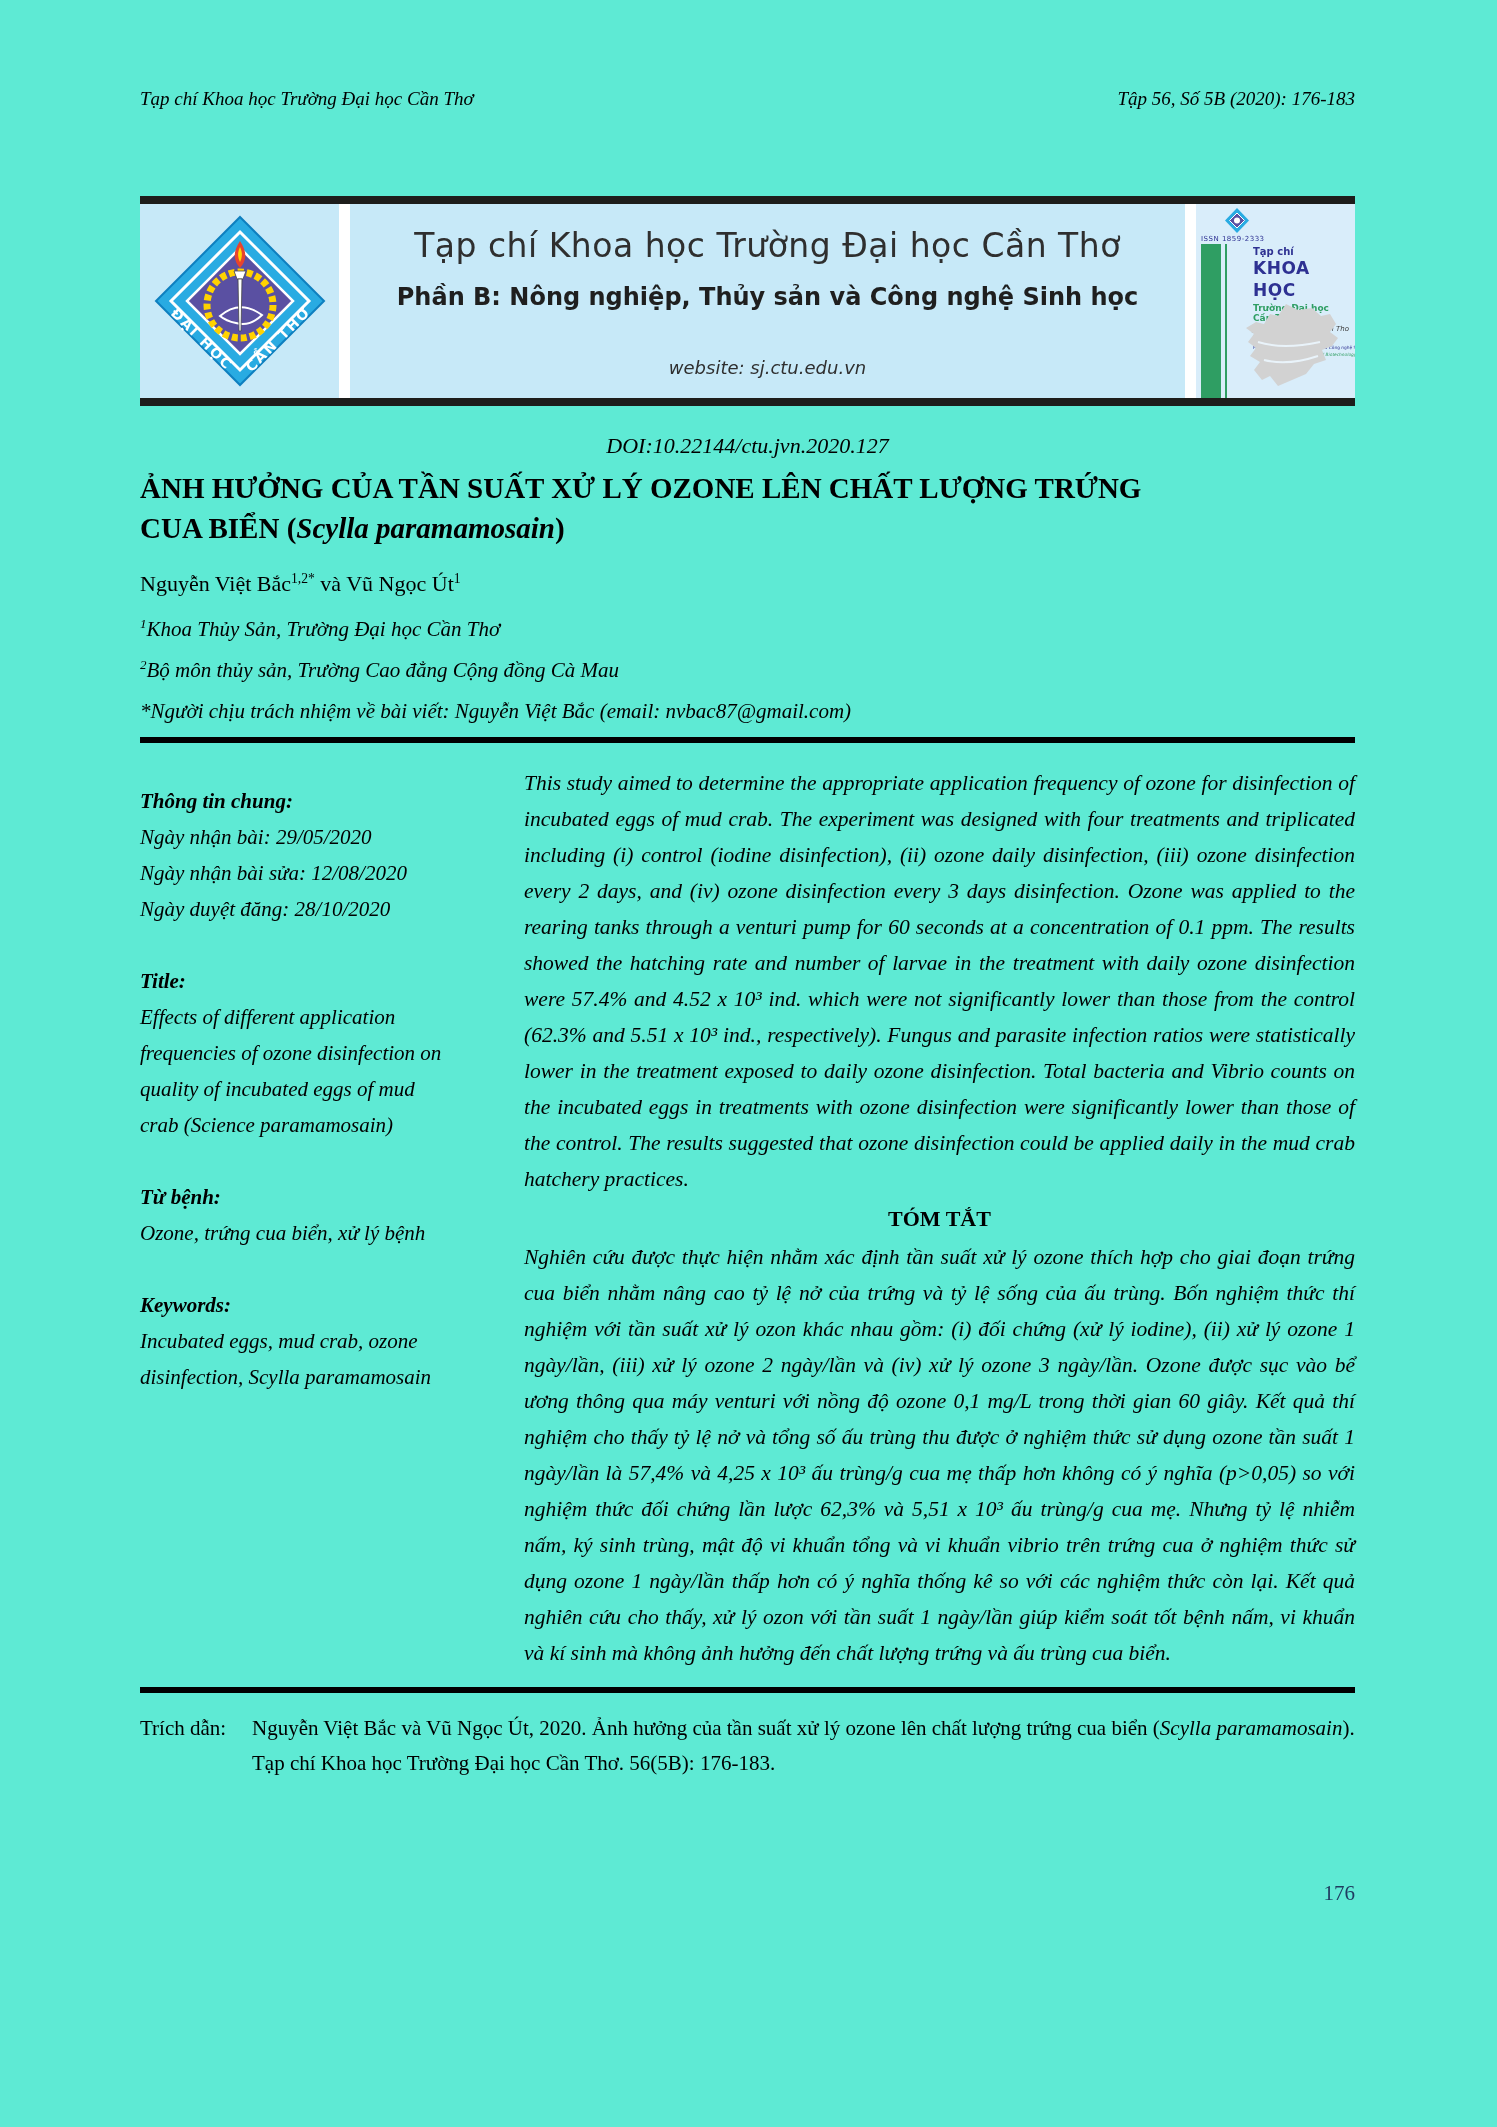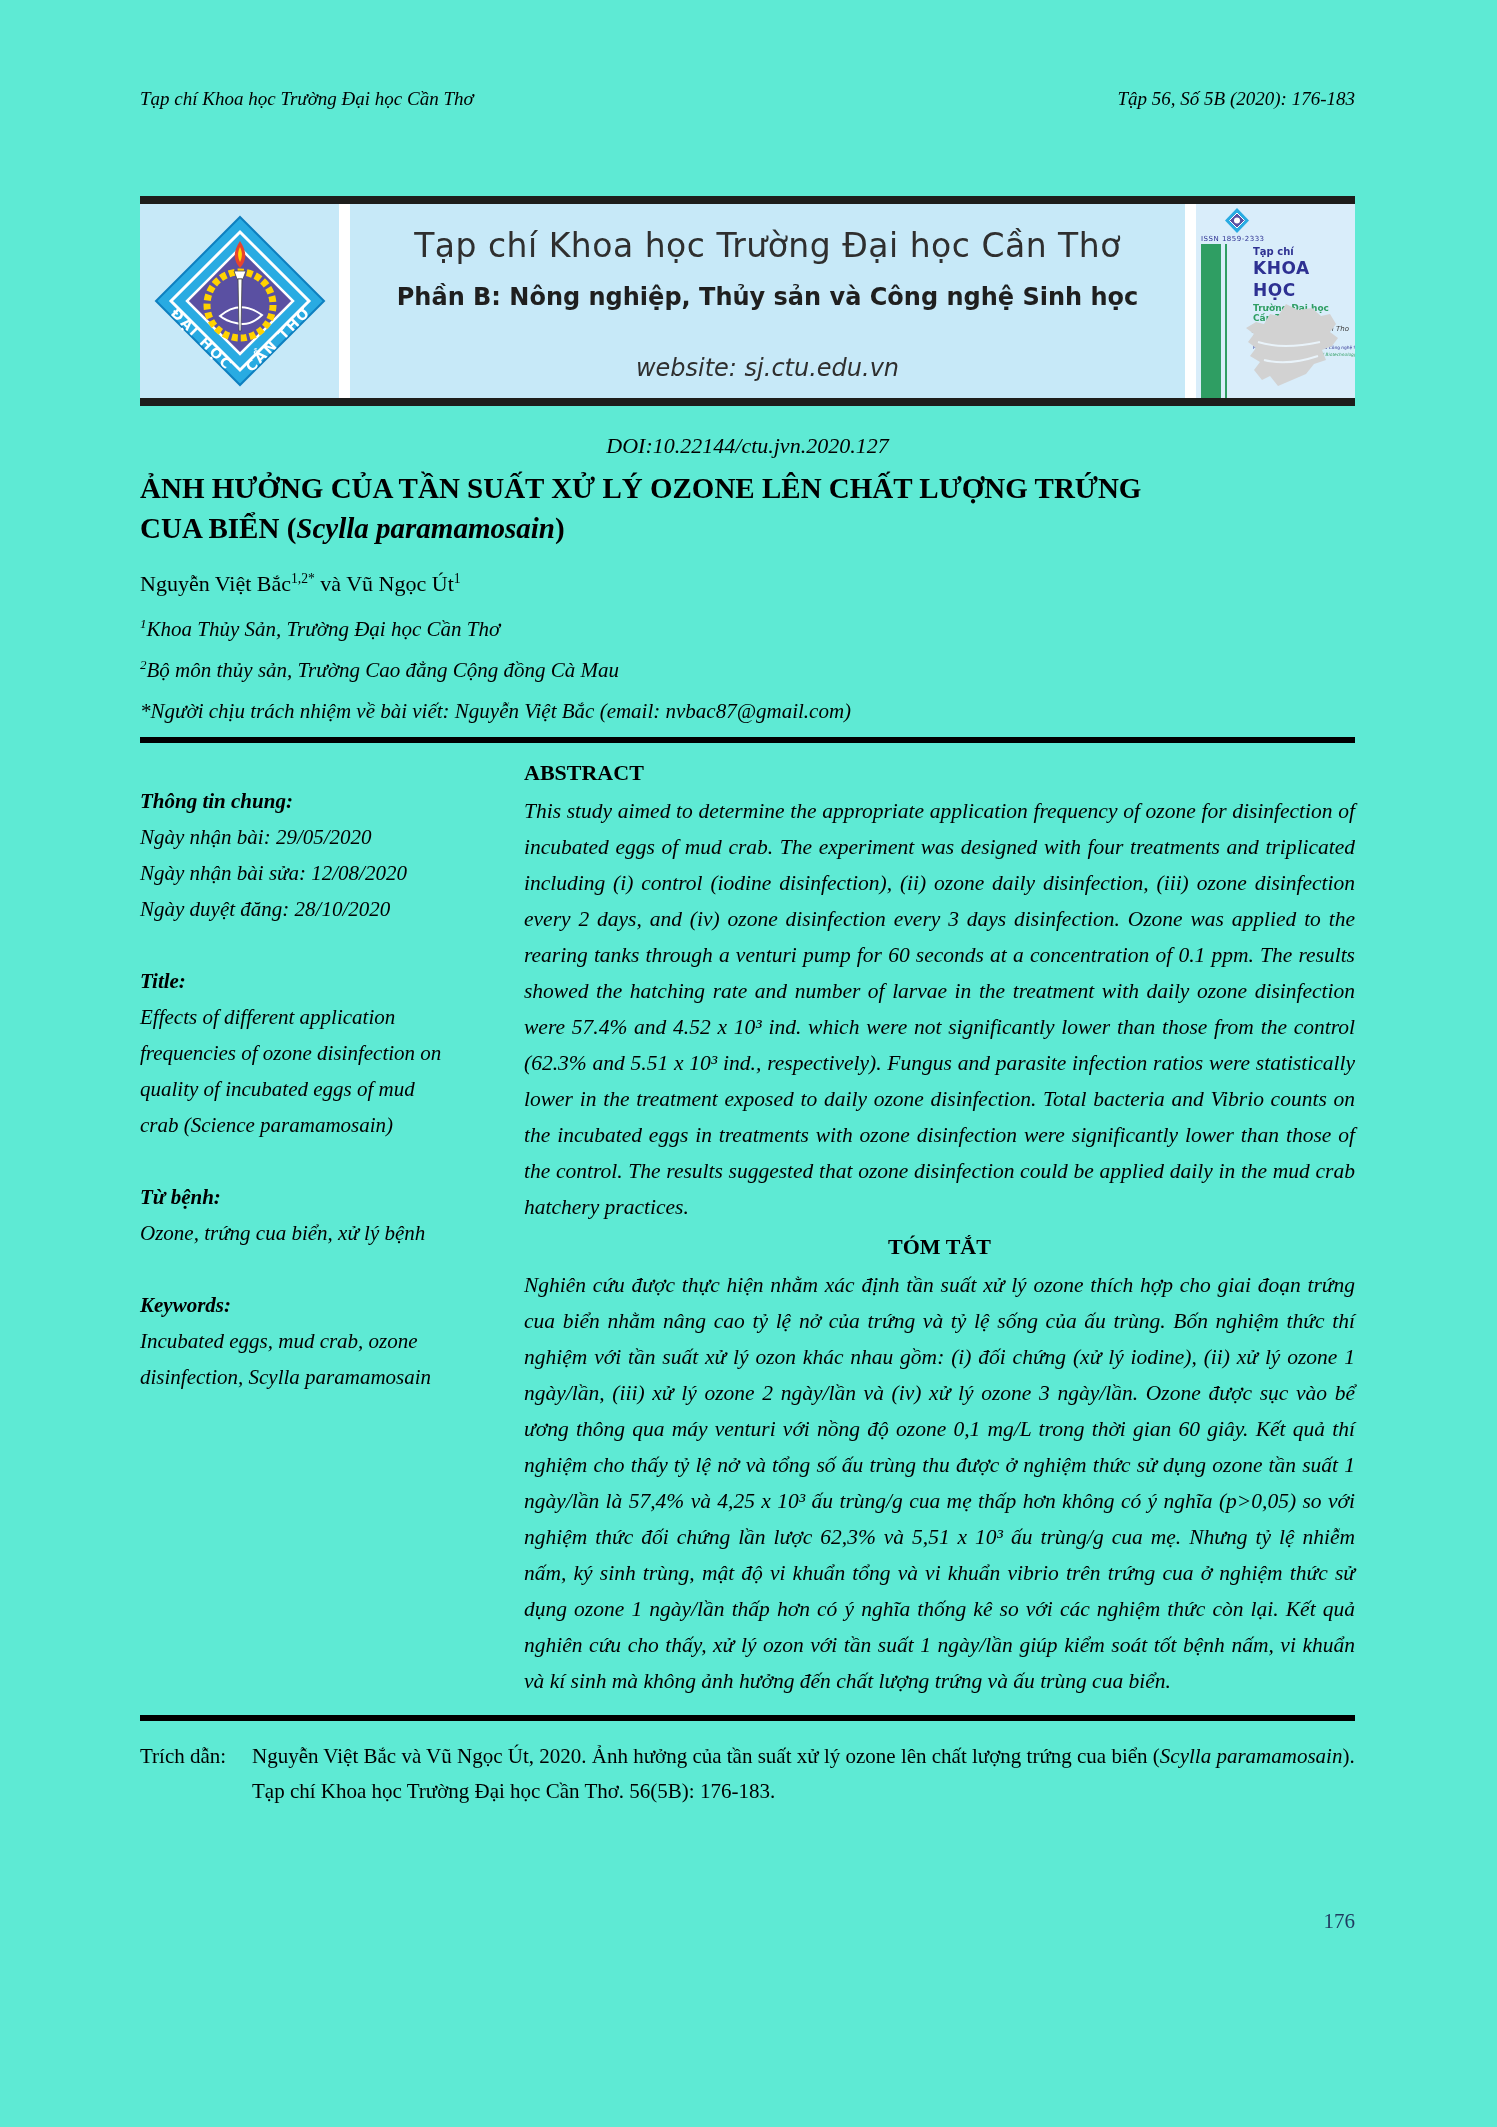--- a/index.html
+++ b/index.html
@@ -24,21 +24,21 @@
   .banner { margin-top:84px; }
   .banner .bar { height:8px; background:#1d1d1b; }
   .banner .panels { display:flex; height:194px; }
   .panel { background:#c7e9f8; }
   .logo-panel { width:199px; display:flex; align-items:center; justify-content:center; }
   .gap { width:11px; background:#ffffff; }
   .mid-panel { flex:1; text-align:center; padding-top:22px;
     font-family:"DejaVu Sans","Liberation Sans",sans-serif; color:#2f2f2f; }
   .mid-title { font-size:33px; line-height:40px; letter-spacing:0.5px; }
   .mid-section { font-size:24px; line-height:30px; font-weight:bold; color:#1f1f1f; margin-top:16px; }
-  .mid-web { font-size:24px; line-height:28px; font-style:italic; margin-top:42px; }
+  .mid-web { font-size:18px; line-height:28px; font-style:italic; margin-top:42px; }
 
   
   .cover-panel { width:159px; background:#d9edfa; position:relative; overflow:hidden;
     font-family:"DejaVu Sans","Liberation Sans",sans-serif; }
   .cover-minilogo { position:absolute; left:28px; top:3px; }
   .cover-issn { position:absolute; left:5px; top:31px; font-size:7px; color:#2e3192; letter-spacing:0.5px; }
   .cover-greenbar { position:absolute; left:5px; top:40px; width:20px; height:154px; background:#2f9e63; }
   .cover-greenline { position:absolute; left:29px; top:40px; width:2px; height:154px; background:#2f9e63; }
   .cover-textblock { position:absolute; left:57px; top:42px; width:98px; }
   .cover-tapchi { font-size:10px; font-weight:bold; color:#2e3192; }
@@ -169,21 +169,20 @@
         <div>Effects of different application frequencies of ozone disinfection on quality of incubated eggs of mud crab (Science paramamosain)</div>
         <div class="block-gap"></div>
         <div class="blk-head">Từ bệnh:</div>
         <div>Ozone, trứng cua biển, xử lý bệnh</div>
         <div class="block-gap"></div>
         <div class="blk-head">Keywords:</div>
         <div>Incubated eggs, mud crab, ozone disinfection, Scylla paramamosain</div>
       </div>
 
       <div class="right-col">
-        <div class="sec-head">ABSTRACT</div>
         <p class="abs-text">This study aimed to determine the appropriate application frequency of ozone for disinfection of incubated eggs of mud crab. The experiment was designed with four treatments and triplicated including (i) control (iodine disinfection), (ii) ozone daily disinfection, (iii) ozone disinfection every 2 days, and (iv) ozone disinfection every 3 days disinfection. Ozone was applied to the rearing tanks through a venturi pump for 60 seconds at a concentration of 0.1 ppm. The results showed the hatching rate and number of larvae in the treatment with daily ozone disinfection were 57.4% and 4.52 x 10³ ind. which were not significantly lower than those from the control (62.3% and 5.51 x 10³ ind., respectively). Fungus and parasite infection ratios were statistically lower in the treatment exposed to daily ozone disinfection. Total bacteria and Vibrio counts on the incubated eggs in treatments with ozone disinfection were significantly lower than those of the control. The results suggested that ozone disinfection could be applied daily in the mud crab hatchery practices.</p>
         <div class="sec-head tomtat-head">TÓM TẮT</div>
         <p class="abs-text">Nghiên cứu được thực hiện nhằm xác định tần suất xử lý ozone thích hợp cho giai đoạn trứng cua biển nhằm nâng cao tỷ lệ nở của trứng và tỷ lệ sống của ấu trùng. Bốn nghiệm thức thí nghiệm với tần suất xử lý ozon khác nhau gồm: (i) đối chứng (xử lý iodine), (ii) xử lý ozone 1 ngày/lần, (iii) xử lý ozone 2 ngày/lần và (iv) xử lý ozone 3 ngày/lần. Ozone được sục vào bể ương thông qua máy venturi với nồng độ ozone 0,1 mg/L trong thời gian 60 giây. Kết quả thí nghiệm cho thấy tỷ lệ nở và tổng số ấu trùng thu được ở nghiệm thức sử dụng ozone tần suất 1 ngày/lần là 57,4% và 4,25 x 10³ ấu trùng/g cua mẹ thấp hơn không có ý nghĩa (p&gt;0,05) so với nghiệm thức đối chứng lần lược 62,3% và 5,51 x 10³ ấu trùng/g cua mẹ. Nhưng tỷ lệ nhiễm nấm, ký sinh trùng, mật độ vi khuẩn tổng và vi khuẩn vibrio trên trứng cua ở nghiệm thức sử dụng ozone 1 ngày/lần thấp hơn có ý nghĩa thống kê so với các nghiệm thức còn lại. Kết quả nghiên cứu cho thấy, xử lý ozon với tần suất 1 ngày/lần giúp kiểm soát tốt bệnh nấm, vi khuẩn và kí sinh mà không ảnh hưởng đến chất lượng trứng và ấu trùng cua biển.</p>
       </div>
     </div>
 
     <div class="rule2"></div>
 
     <div class="citation">
       <span class="cite-label">Trích dẫn:</span>

